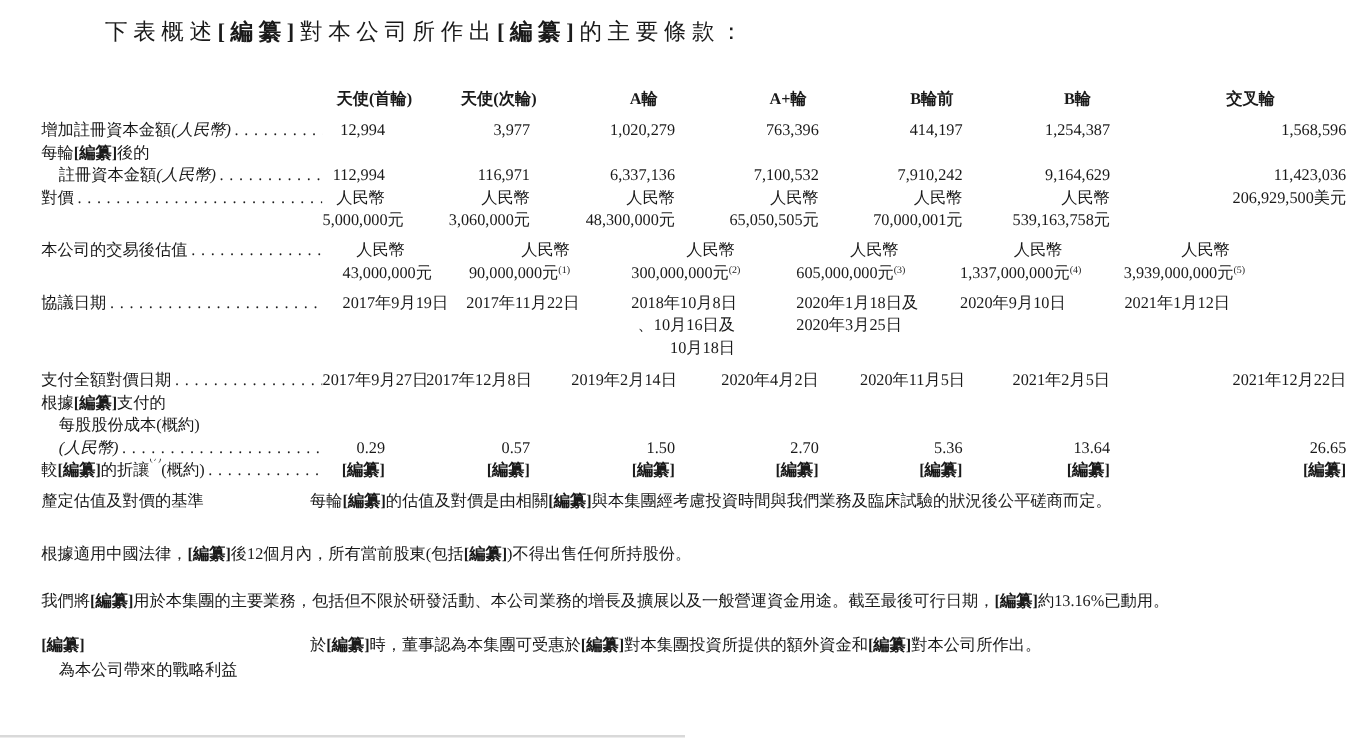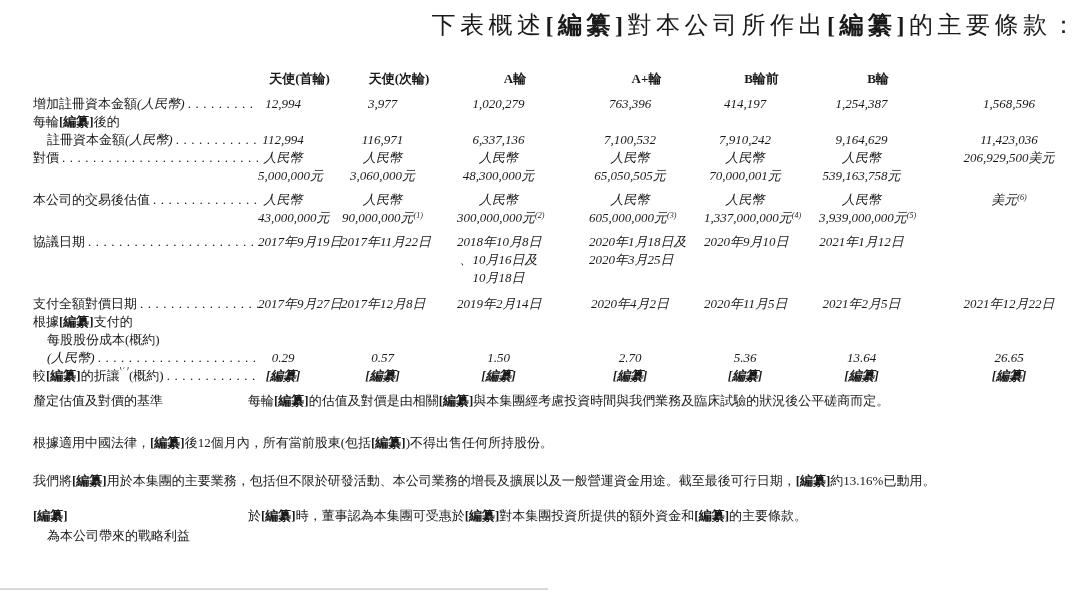--- a/index.html
+++ b/index.html
@@ -4,51 +4,51 @@
 <style>
   html,body{margin:0;padding:0;}
   body{
     width:1080px;height:592px;position:relative;overflow:hidden;
     background:#ffffff;color:#1a1a1a;
     font-family:"Liberation Serif","DejaVu Serif",serif;
     font-size:13px;line-height:18px;
   }
   .page{position:absolute;inset:0;}
   .title{
-    margin:12px 0 0 84px;font-size:24px;line-height:26px;
-    letter-spacing:4.5px;white-space:nowrap;text-align:right;
+    margin:12px 0 0 84px;font-size:18px;line-height:26px;
+    letter-spacing:4.5px;white-space:nowrap;
   }
   .b{font-weight:bold;}
   .i{font-style:italic;}
   .tbl{margin:32px 0 0 33px;width:1032px;}
   .trow{display:flex;align-items:flex-start;}
   .lcell{
     width:225px;flex:0 0 225px;display:flex;align-items:flex-start;
     white-space:nowrap;overflow:hidden;
   }
   .indent{padding-left:14px;}
   .leader{
     flex:1 1 auto;overflow:hidden;white-space:nowrap;
     letter-spacing:4.5px;margin-left:3px;color:#1a1a1a;
   }
-  .vcell{box-sizing:border-box;text-align:center;padding-right:33px;white-space:nowrap;font-style:italic;}
+  .vcell{box-sizing:border-box;text-align:right;padding-right:33px;white-space:nowrap;}
   .c1{width:83px;flex:0 0 83px;}
   .c2{width:116px;flex:0 0 116px;}
   .c3{width:116px;flex:0 0 116px;}
-  .c4{width:115px;flex:0 0 115px;margin-left:16px;}
+  .c4{width:115px;flex:0 0 115px;}
   .c5{width:115px;flex:0 0 115px;}
   .c6{width:118px;flex:0 0 118px;}
-  .c7{width:159px;flex:0 0 159px;padding-right:15px;}
+  .c7{width:159px;flex:0 0 159px;padding-right:3px;}
   .hcell{box-sizing:border-box;text-align:center;padding:0;}
   .hwrap{display:inline-block;text-align:center;}
   .hlbl{font-weight:bold;display:block;padding:0 2px;}
   .hrule{height:3px;border-top:1px solid #1a1a1a;border-bottom:1px solid #1a1a1a;margin-top:1px;}
   .hc1 .hrule,.hc2 .hrule{min-width:74px;}
   .hrule{min-width:72px;}
-  .mt6{margin-top:6px;}
+  .mt6{margin-top:6px;gap:16px;}
   .mt7{margin-top:7px;}
   .mt8{margin-top:8px;}
   sup.fn{font-size:8px;line-height:0;vertical-align:4px;letter-spacing:0;}
   .vline{min-height:18px;}
   .notes{margin:6px 0 17px 33px;width:1032px;}
   .note{display:flex;align-items:flex-start;line-height:20px;}
   .nlabel{width:215px;flex:0 0 215px;}
   .ntext{flex:1 1 auto;text-align:justify;}
   .n2{margin-top:22px;}
   .n3{margin-top:18px;}
@@ -65,20 +65,21 @@
   <div class="tbl">
 
     <div class="trow">
       <div class="lcell"></div>
       <div class="hcell c1 hc1"><span class="hwrap"><span class="hlbl">天使(首輪)</span><span class="hrule"></span></span></div>
       <div class="hcell c2 hc2"><span class="hwrap"><span class="hlbl">天使(次輪)</span><span class="hrule"></span></span></div>
       <div class="hcell c3"><span class="hwrap"><span class="hlbl">A輪</span><span class="hrule"></span></span></div>
       <div class="hcell c4"><span class="hwrap"><span class="hlbl">A+輪</span><span class="hrule"></span></span></div>
       <div class="hcell c5"><span class="hwrap"><span class="hlbl">B輪前</span><span class="hrule"></span></span></div>
       <div class="hcell c6"><span class="hwrap"><span class="hlbl">B輪</span><span class="hrule"></span></span></div>
+      <div class="hcell c7"><span class="hwrap"><span class="hlbl">交叉輪</span><span class="hrule"></span></span></div>
     </div>
 
     <div class="trow mt7">
       <div class="lcell">
           <span>增加註冊資本金額</span>
           <span class="i">(人民幣)</span>
           <span class="leader">..........................................................</span>
         </div>
       <div class="vcell c1">12,994</div>
       <div class="vcell c2">3,977</div>
@@ -282,18 +283,18 @@
 
     <div class="note n3">
       <div class="ntext"><span>我們將</span><span class="b">[編纂]</span><span>用於本集團的主要業務，包括但不限於研發活動、本公司業務的增長及擴展以及一般營運資金用途。截至最後可行日期，</span><span class="b">[編纂]</span><span>約13.16%已動用。</span></div>
     </div>
 
     <div class="note n4">
       <div class="nlabel">
           <div><span class="b">[編纂]</span></div>
           <div class="indent">為本公司帶來的戰略利益</div>
         </div>
-      <div class="ntext"><span>於</span><span class="b">[編纂]</span><span>時，董事認為本集團可受惠於</span><span class="b">[編纂]</span><span>對本集團投資所提供的額外資金和</span><span class="b">[編纂]</span><span>的主要條款。</span></div>
+      <div class="ntext"><span>於</span><span class="b">[編纂]</span><span>時，董事認為本集團可受惠於</span><span class="b">[編纂]</span><span>對本集團投資所提供的額外資金和</span><span class="b">[編纂]</span><span>對本公司所作出。</span></div>
     </div>
   </div>
 
   <div class="botline"></div>
 </div>
 
 </body></html>

